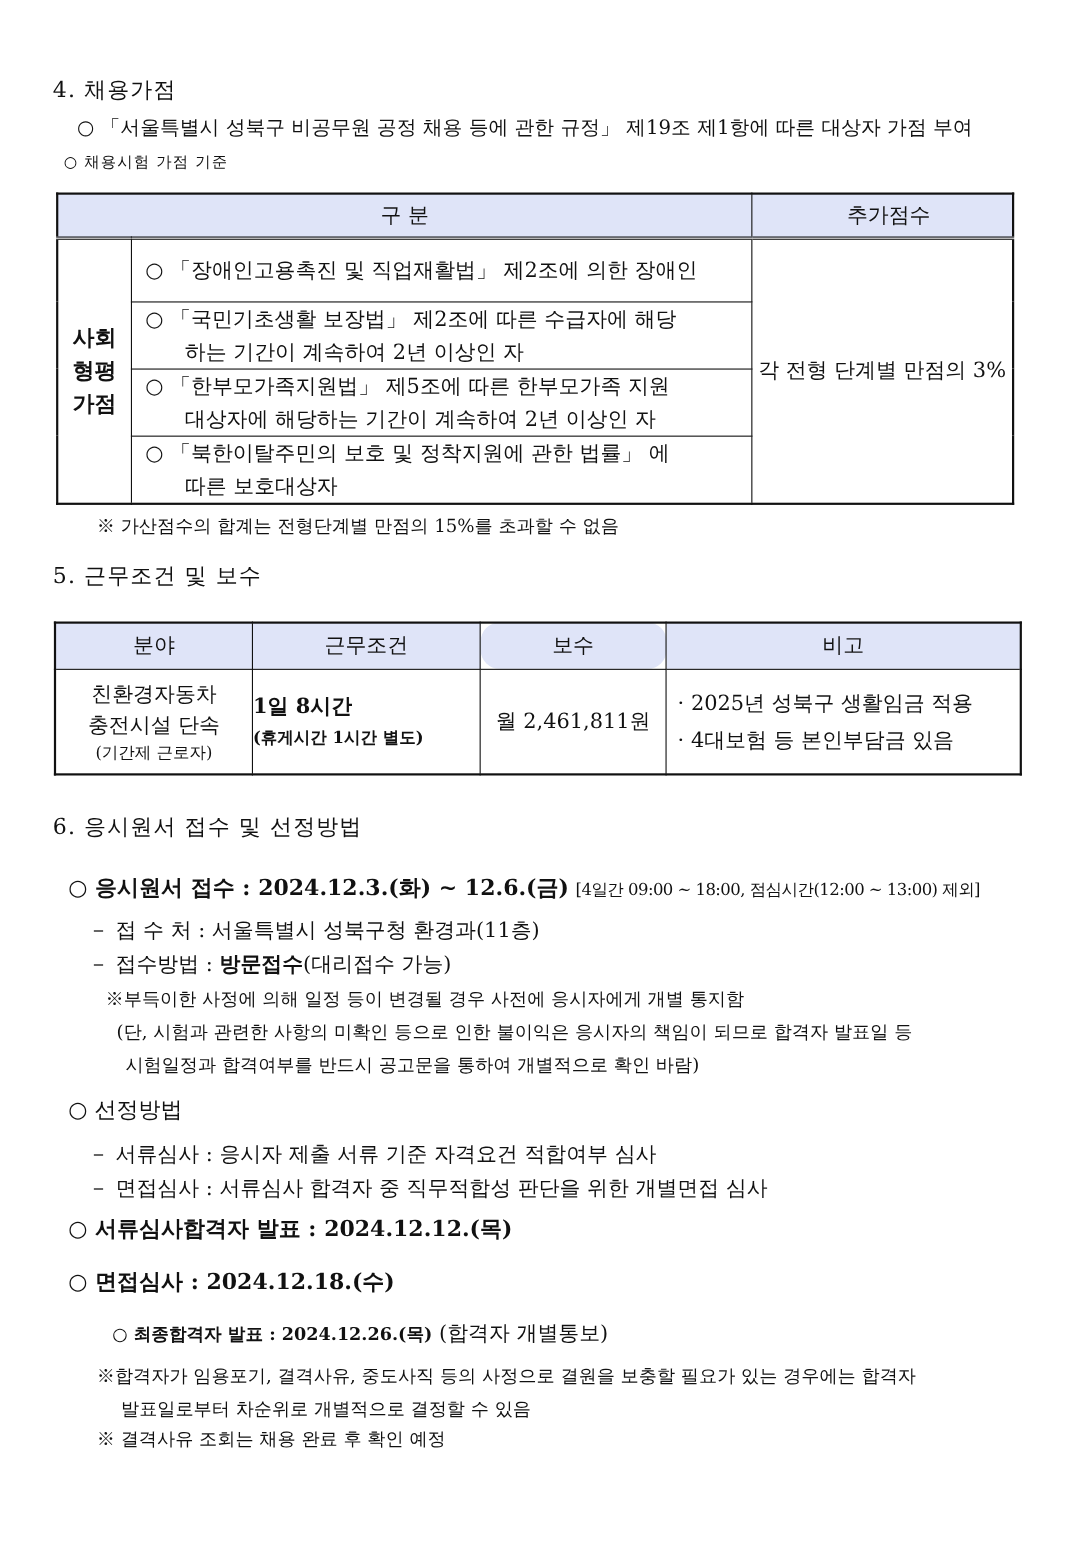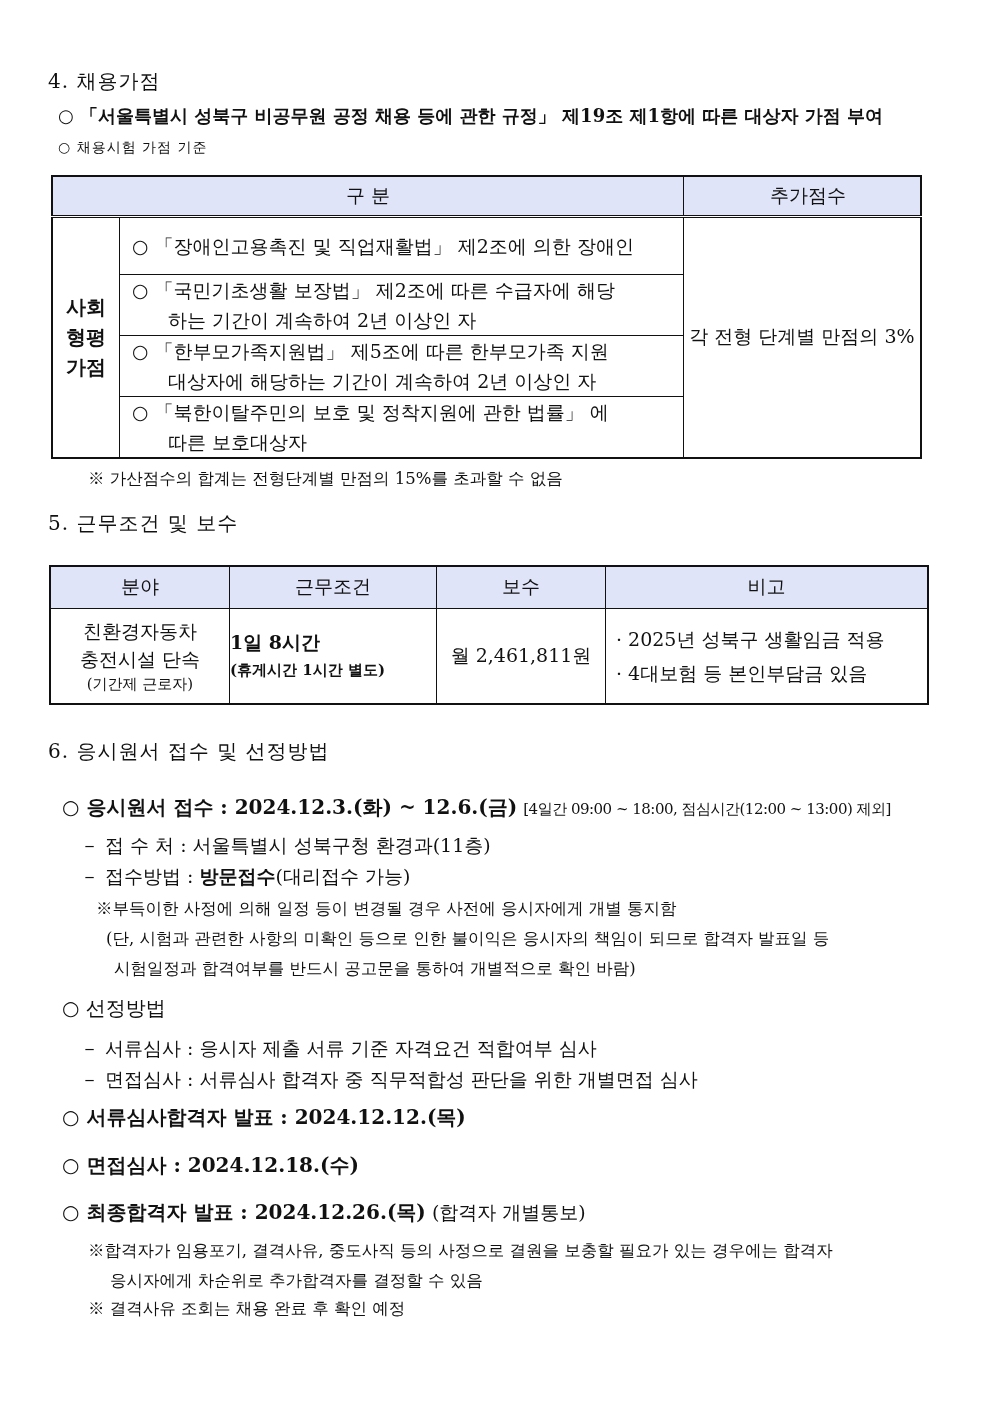--- a/index.html
+++ b/index.html
@@ -14,21 +14,21 @@
   .sm { font-size: 16.5px; }
   table { border-collapse: collapse; position: absolute; }
   td { border: 1px solid #111; padding: 0; }
   .hdr { background: #dfe4f8; text-align: center; }
   .cell-text { line-height: 30px; padding-left: 12px; }
 </style>
 </head>
 <body>
 
 <div class="abs h" style="left:48px;top:68px;">4. 채용가점</div>
-<div class="abs" style="left:58px;top:104px;font-size:18px;font-weight:bold;">○  「서울특별시 성북구 비공무원 공정 채용 등에 관한 규정」  제19조 제1항에 따른 대상자 가점 부여</div>
+<div class="abs" style="left:70px;top:104px;font-size:18px;">○  「서울특별시 성북구 비공무원 공정 채용 등에 관한 규정」  제19조 제1항에 따른 대상자 가점 부여</div>
 <div class="abs" style="left:58px;top:139px;font-size:14px;letter-spacing:1px;">○  채용시험 가점 기준</div>
 
 <table style="left:51px;top:175px;width:871px;border:2px solid #111;">
   <tbody>
       <tr style="height:40px;">
     <td colspan="2" class="hdr" style="width:604px;border-bottom:3px double #111;">구 분</td>
     <td class="hdr" style="border-bottom:3px double #111;padding-left:12px;">추가점수</td>
   </tr>
   <tr style="height:58px;">
     <td rowspan="4" style="width:66px;text-align:center;font-weight:bold;font-size:20px;line-height:30px;border-radius:19px;">
@@ -64,21 +64,21 @@
 
 <div class="abs sm" style="left:88px;top:468px;">※ 가산점수의 합계는 전형단계별 만점의 15%를 초과할 수 없음</div>
 
 <div class="abs h" style="left:48px;top:510px;">5. 근무조건 및 보수</div>
 
 <table style="left:49px;top:565px;width:880px;border:2px solid #111;">
   <tbody>
       <tr style="height:42px;">
     <td class="hdr" style="width:178px;">분야</td>
     <td class="hdr" style="width:206px;">근무조건</td>
-    <td class="hdr" style="width:168px;">보수</td>
+    <td class="hdr" style="width:168px;border-radius:17px;">보수</td>
     <td class="hdr">비고</td>
   </tr>
   <tr style="height:96px;">
     <td style="text-align:center;line-height:28px;">
       <div>친환경자동차</div>
       <div>충전시설 단속</div>
       <div style="font-size:15px;line-height:22px;">(기간제 근로자)</div>
     </td>
     <td style="text-align:left;line-height:28px;font-weight:bold;">
       <div>1일 8시간</div>
@@ -107,18 +107,18 @@
 <div class="abs sm" style="left:106px;top:928px;">(단, 시험과 관련한 사항의 미확인 등으로 인한 불이익은 응시자의 책임이 되므로 합격자 발표일 등</div>
 <div class="abs sm" style="left:114px;top:958px;">시험일정과 합격여부를 반드시 공고문을 통하여 개별적으로 확인 바람)</div>
 
 <div class="abs" style="left:62px;top:995px;font-size:20px;">○ 선정방법</div>
 <div class="abs" style="left:80px;top:1036px;">－ 서류심사 : 응시자 제출 서류 기준 자격요건 적합여부 심사</div>
 <div class="abs" style="left:80px;top:1067px;">－ 면접심사 : 서류심사 합격자 중 직무적합성 판단을 위한 개별면접 심사</div>
 
 <div class="abs b" style="left:62px;top:1104px;font-size:20px;">○ 서류심사합격자 발표 : 2024.12.12.(목)</div>
 <div class="abs b" style="left:62px;top:1152px;font-size:20px;">○ 면접심사 : 2024.12.18.(수)</div>
 <div class="abs" style="left:62px;top:1199px;">
-  <span class="b" style="font-size:20px;">○ 최종합격자 발표 : 2024.12.26.(목)</span>
+  <span class="b" style="font-size:16px;margin-left:40px;">○ 최종합격자 발표 : 2024.12.26.(목)</span>
   <span>(합격자 개별통보)</span>
 </div>
 <div class="abs sm" style="left:88px;top:1240px;">※합격자가 임용포기, 결격사유, 중도사직 등의 사정으로 결원을 보충할 필요가 있는 경우에는 합격자</div>
-<div class="abs sm" style="left:110px;top:1270px;">응시자에게 차순위로 추가합격자를 결정할 수 있음</div>
+<div class="abs sm" style="left:110px;top:1270px;">발표일로부터 차순위로 개별적으로 결정할 수 있음</div>
 <div class="abs sm" style="left:88px;top:1298px;">※ 결격사유 조회는 채용 완료 후 확인 예정</div>
 
 </body></html>

